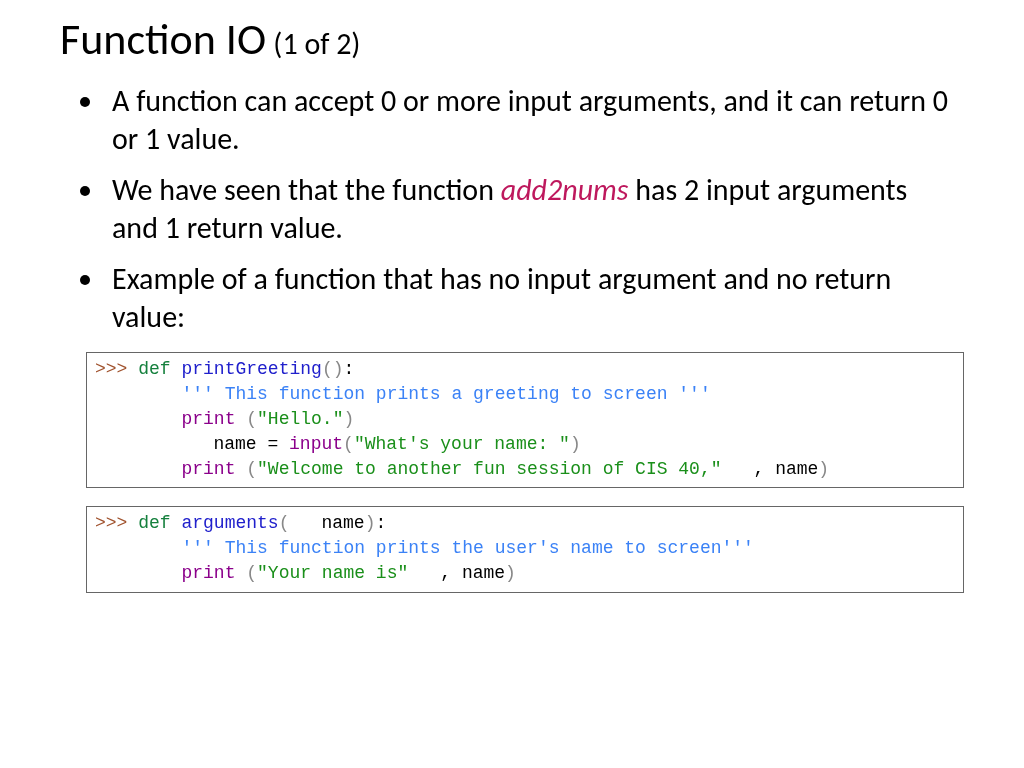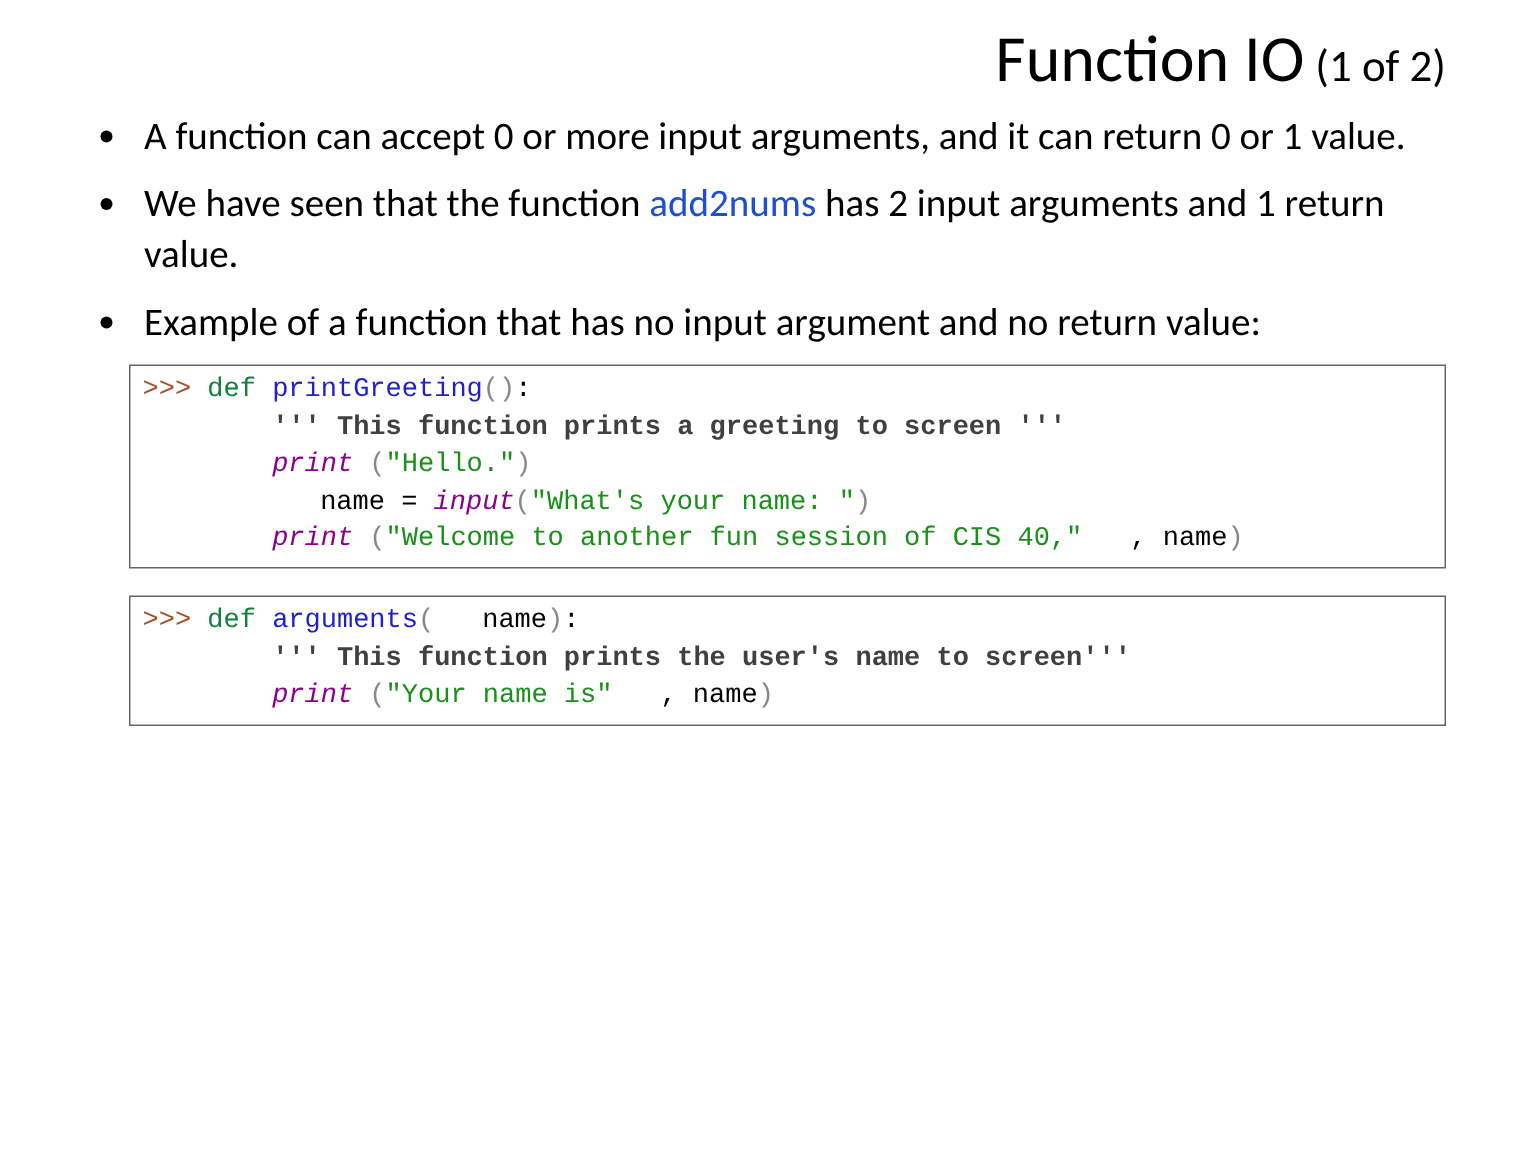--- a/index.html
+++ b/index.html
@@ -10,58 +10,58 @@
   font-family: Calibri, Arial, sans-serif;
   background: #fff;
   color: #000;
   box-sizing: border-box;
   overflow: hidden;
 }
 .slide {
   padding: 12px 60px 20px 60px;
 }
 .title {
-  text-align: right;
+  text-align: left;
   margin: 0 0 8px 0;
   font-weight: 400;
 }
 .title-main {
   font-size: 44px;
 }
 .title-sub {
   font-size: 30px;
 }
 ul.main-list {
-  margin: 0;
+  margin: 16px;
   padding-left: 30px;
-  font-size: 26px;
+  font-size: 30px;
   line-height: 1.28;
 }
 ul.main-list > li {
   margin-bottom: 12px;
   padding-left: 6px;
 }
-.fn-link { color: #1d4ed8; }
+.fn-link { color: #be185d; font-style: italic; }
 .codebox {
   border: 1px solid #666;
   font-family: "Courier New", monospace;
   font-size: 18px;
   line-height: 1.38;
   white-space: pre;
   padding: 4px 8px 6px 8px;
   margin: 2px 0 18px 26px;
   overflow: hidden;
 }
 .tok-prompt  { color: #a0522d; }
 .tok-keyword { color: #15803d; }
 .tok-def     { color: #2020cc; }
 .tok-paren   { color: #888; }
 .tok-colon   { color: #000; }
-.tok-comment { color: #404040; font-weight: bold; }
-.tok-builtin { color: #8b008b; font-style: italic; }
+.tok-comment { color: #3b82f6; }
+.tok-builtin { color: #8b008b; }
 .tok-string  { color: #1a8f1a; }
 .tok-op      { color: #000; }
 .tok-name    { color: #000; margin-left: 32px; }
 </style>
 </head>
 <body>
 
 <div class="slide">
   <h1 class="title">
     <span class="title-main">Function IO</span>

